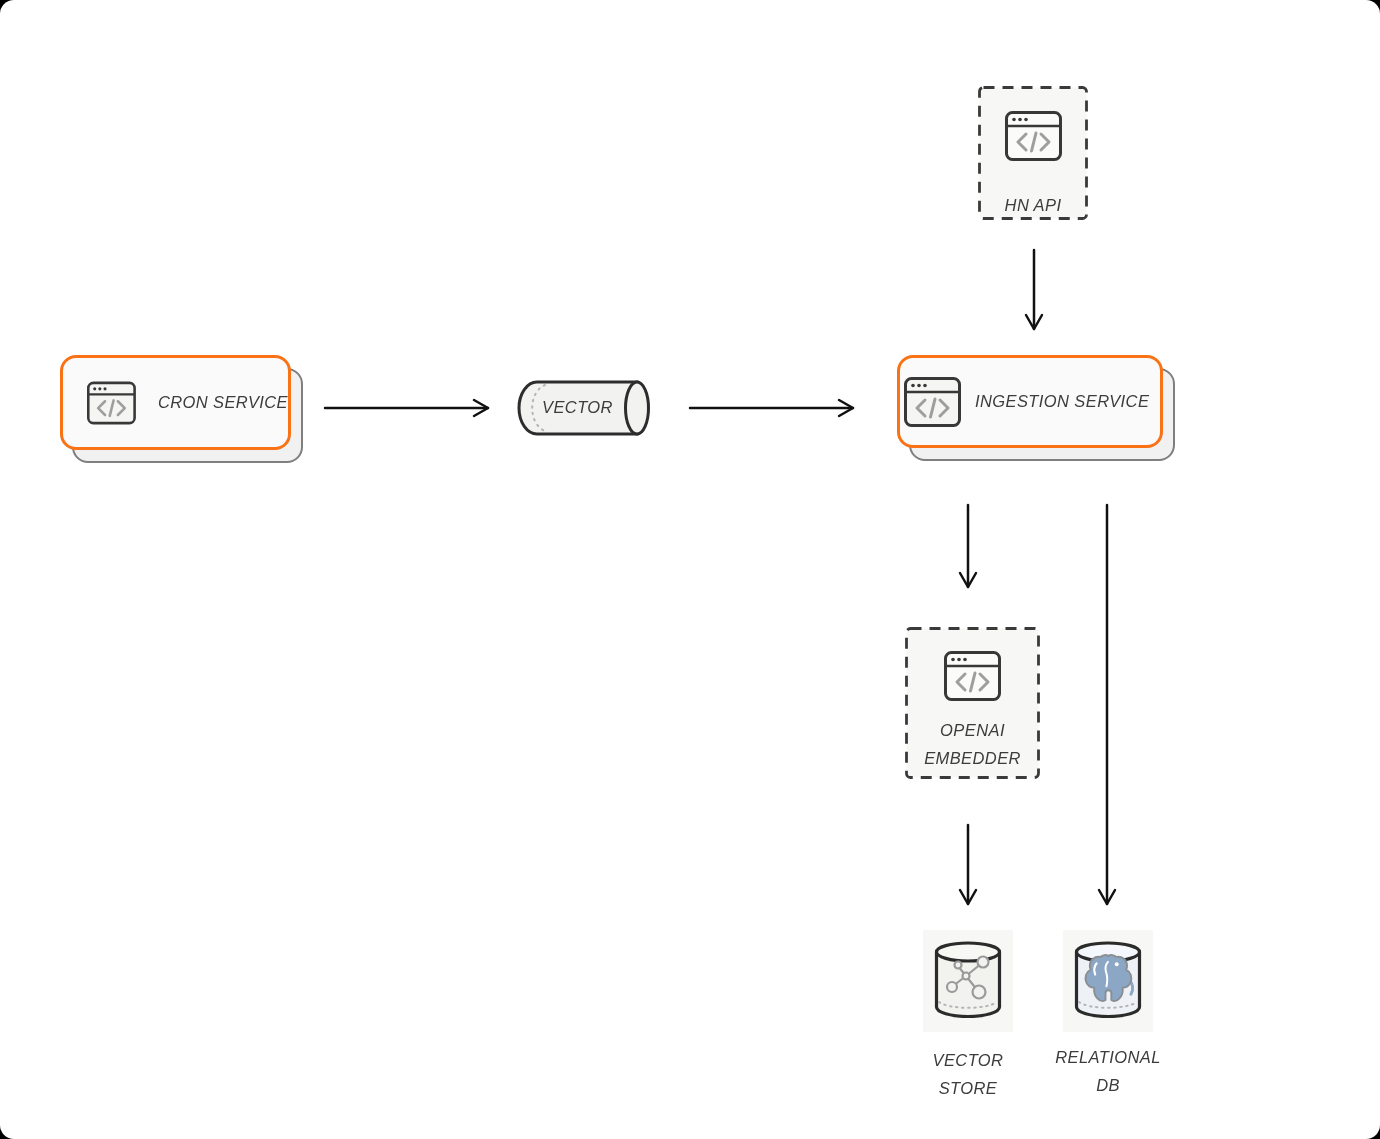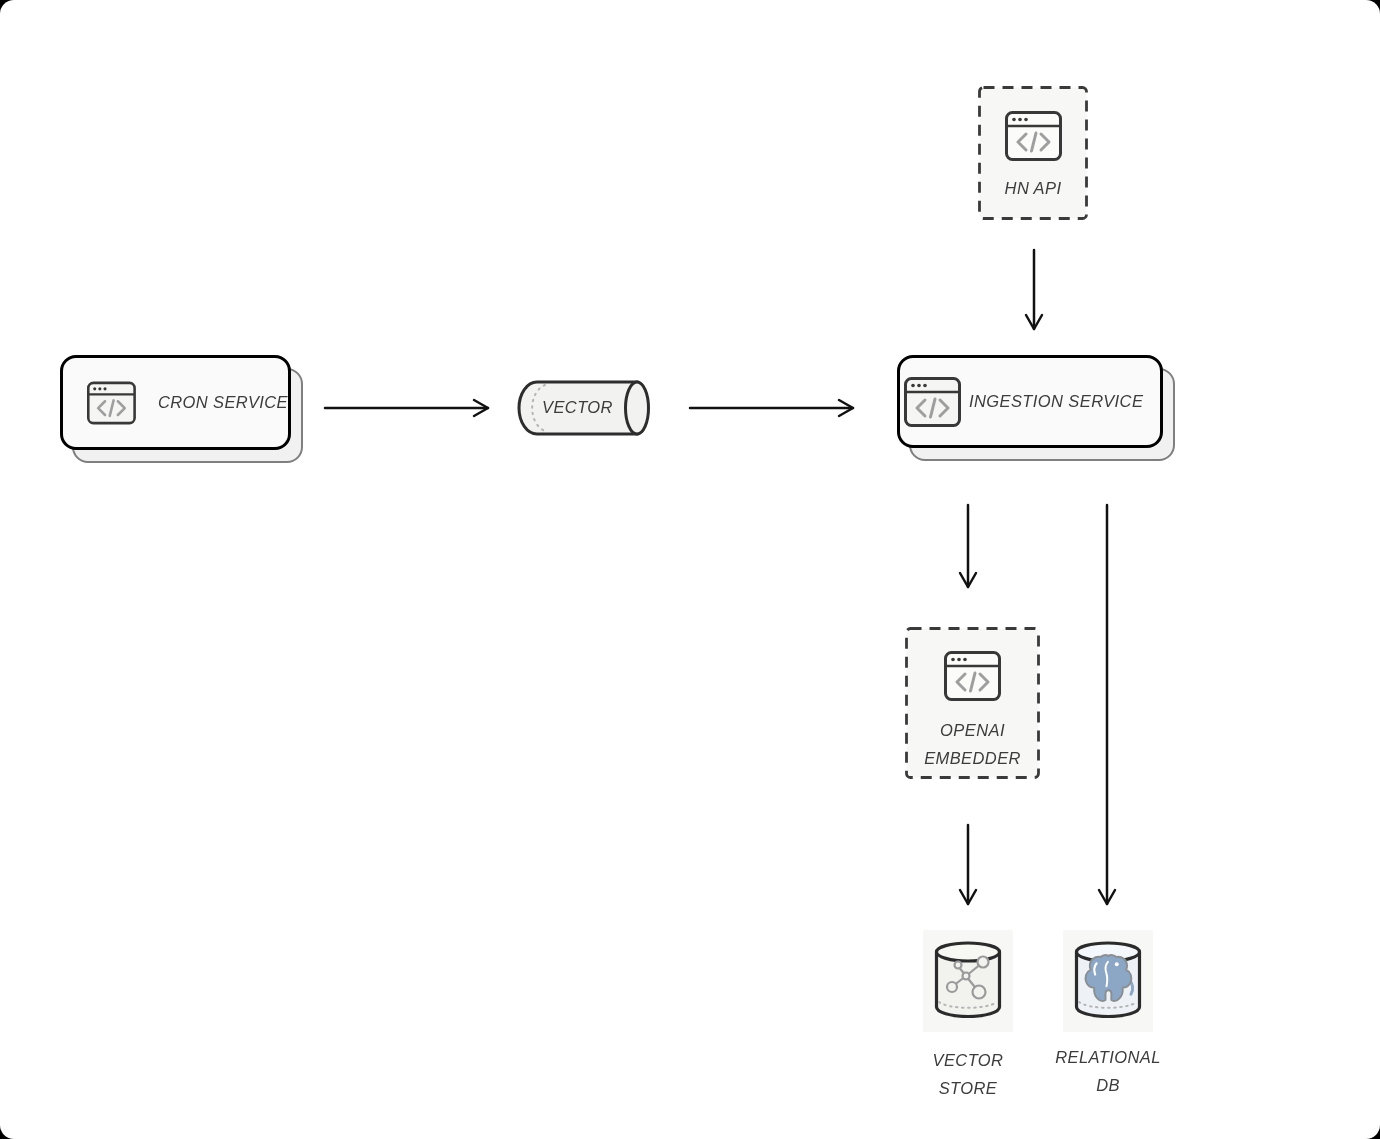--- a/index.html
+++ b/index.html
@@ -28,21 +28,21 @@
     background: #f1f1f1;
     border: 2.5px solid #7f7f7f;
     border-radius: 16px;
     box-sizing: border-box;
   }
   .stack-main {
     position: absolute;
     left: 0; top: 0;
     width: 100%; height: 100%;
     background: #fafafa;
-    border: 3px solid #000000;
+    border: 3px solid #f97316;
     border-radius: 16px;
     box-sizing: border-box;
     display: flex;
     align-items: center;
     gap: 22px;
     padding-left: 24px;
   }
 
   
   .dashed-node {
@@ -165,27 +165,27 @@
         <line x1="2" y1="15" x2="55" y2="15" stroke="#383838" stroke-width="2.5"></line>
         <circle cx="9" cy="8.5" r="1.8" fill="#383838"></circle>
         <circle cx="15" cy="8.5" r="1.8" fill="#383838"></circle>
         <circle cx="21" cy="8.5" r="1.8" fill="#383838"></circle>
         <g stroke="#9e9e9e" stroke-width="3" fill="none" stroke-linecap="round" stroke-linejoin="round">
           <polyline points="21,23 13,31 21,39"></polyline>
           <polyline points="36,23 44,31 36,39"></polyline>
           <line x1="31" y1="22" x2="26.5" y2="40"></line>
         </g>
       </svg>
-      <span class="node-label" style="margin-top:18px;">HN API</span>
+      <span class="node-label" style="margin-top:35px;">HN API</span>
     </div>
   </div>
 
   <div class="stack-node" style="left:897px; top:355px; width:266px; height:93px;">
     <div class="stack-shadow"></div>
-    <div class="stack-main" style="padding-left:4px; gap:8px;">
+    <div class="stack-main" style="padding-left:4px; gap:14px;">
       <svg width="57" height="50" viewBox="0 0 57 50">
         <rect x="1.5" y="1.5" width="54" height="47" rx="6" fill="#f5f5f3" stroke="#383838" stroke-width="3"></rect>
         <line x1="2" y1="15" x2="55" y2="15" stroke="#383838" stroke-width="2.5"></line>
         <circle cx="9" cy="8.5" r="1.8" fill="#383838"></circle>
         <circle cx="15" cy="8.5" r="1.8" fill="#383838"></circle>
         <circle cx="21" cy="8.5" r="1.8" fill="#383838"></circle>
         <g stroke="#9e9e9e" stroke-width="3" fill="none" stroke-linecap="round" stroke-linejoin="round">
           <polyline points="21,23 13,31 21,39"></polyline>
           <polyline points="36,23 44,31 36,39"></polyline>
           <line x1="31" y1="22" x2="26.5" y2="40"></line>

